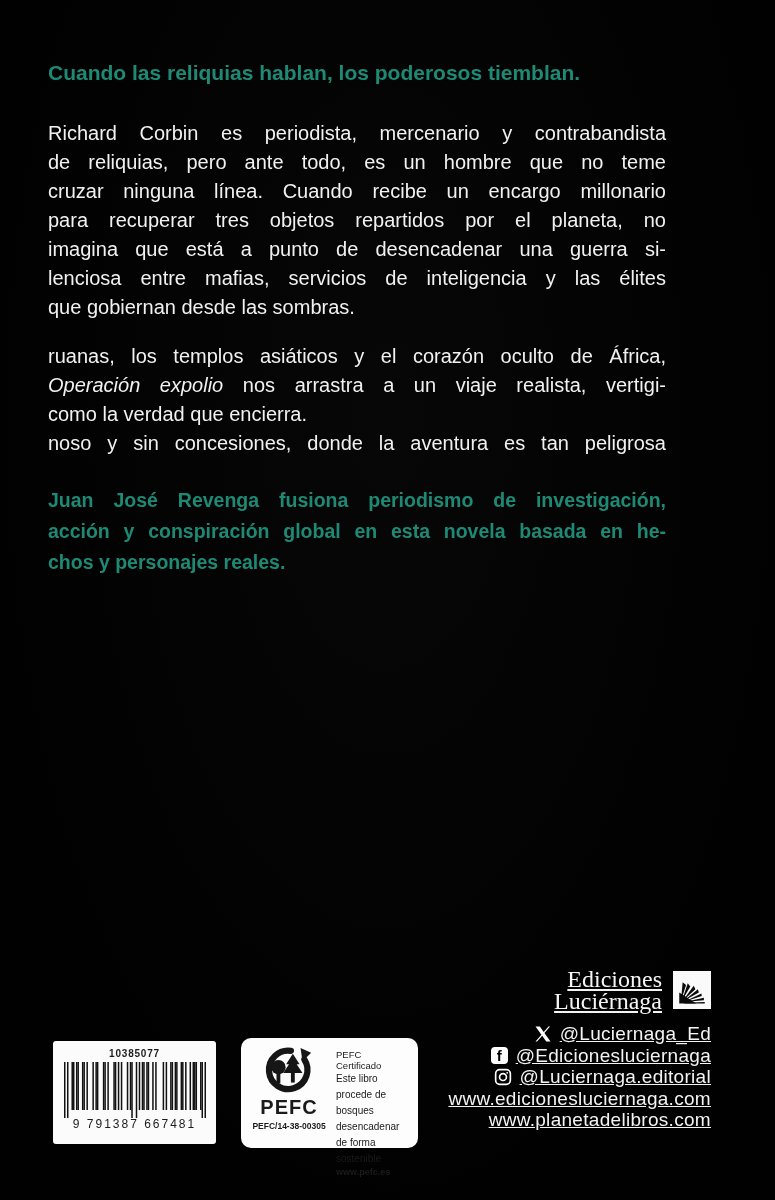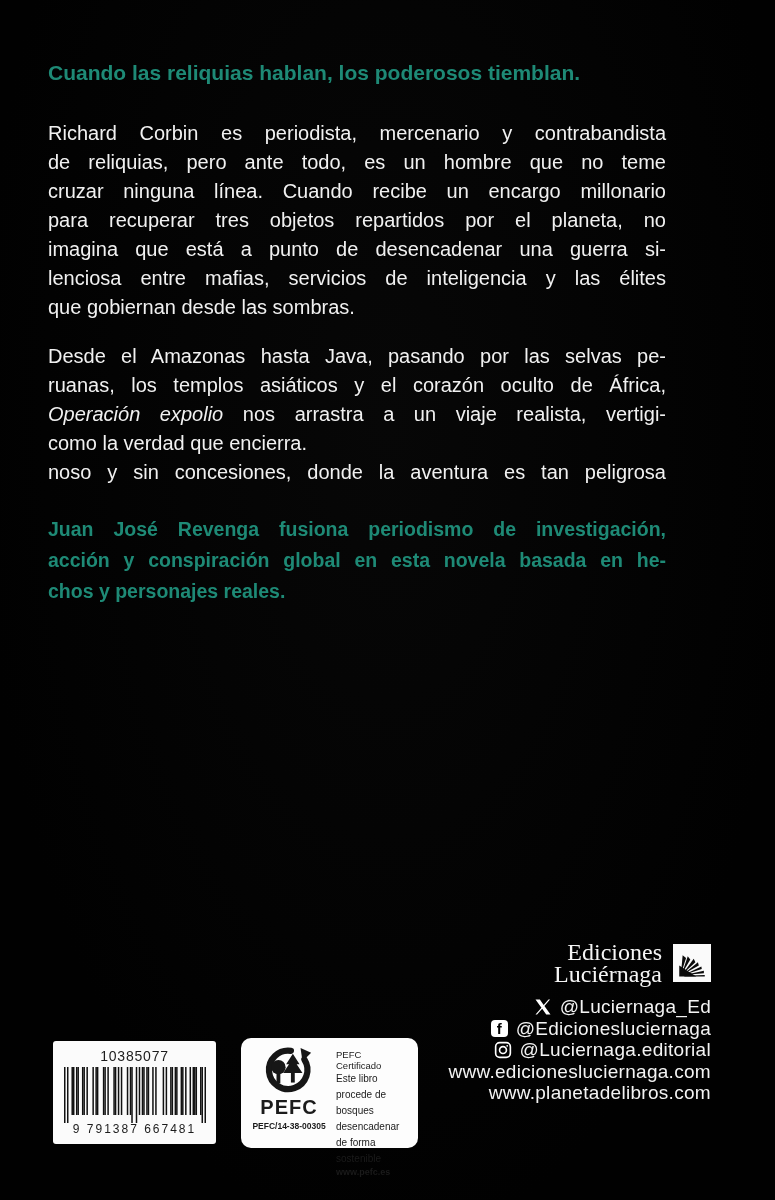--- a/index.html
+++ b/index.html
@@ -24,40 +24,40 @@
   .it { font-style:italic;margin-top:44px; }
   .p1 { margin-bottom:20px; }
   .p2 { margin-bottom:27px; }
   .p3 { font-size:19.5px; font-weight:700; line-height:31px; }
 
   
   .barcode-box {
     position:absolute; left:53px; top:1041px; width:163px; height:103px;
     background:#fbfbfb; border-radius:3px; text-align:center; color:#1c1c1c;
   }
-  .barcode-top { font-size:14px; letter-spacing:.8px; margin-top:7px; }
+  .barcode-top { font-size:10px; letter-spacing:.8px; margin-top:7px;font-weight:bold; }
   .barcode-bars { display:block; margin:3px auto 0 auto; }
   .barcode-ean { font-size:12px; letter-spacing:2px; margin-top:-1px; font-weight:400; }
 
   
   .pefc-box {
     position:absolute; left:241px; top:1038px; width:177px; height:110px;
     background:#fdfdfd; border-radius:10px; color:#1b1b1b;
     display:flex; gap:8px; padding:8px 9px; box-sizing:border-box;
   }
   .pefc-left { width:78px; text-align:center; }
   .pefc-brand { font-size:20px; font-weight:800; letter-spacing:1px; line-height:20px; margin-top:1px; }
   .pefc-code { font-size:8.5px; font-weight:700; margin-top:4px; white-space:nowrap; }
   .pefc-right { flex:1; display:flex; flex-direction:column; justify-content:space-between; padding:3px 0 4px 0; text-align:left; }
   .pefc-title { font-size:9.5px; font-weight:400; }
   .pefc-desc { font-size:10px; line-height:16px; }
   .pefc-url { font-size:9px; font-weight:700; }
 
   
-  .publisher { position:absolute; top:941px; right:64px; text-align:right; color:#f3f3f3; }
+  .publisher { position:absolute; top:968px; right:64px; text-align:right; color:#f3f3f3;text-decoration:underline; }
   .pub-row { display:flex; align-items:center; justify-content:flex-end; gap:11px; margin-bottom:13px; }
   .pub-name { font-family:"Liberation Serif", serif; font-size:24px; line-height:22px; color:#f5f5f5; }
   .pub-logo { width:38px; height:38px; background:#fafafa; display:flex; align-items:center; justify-content:center; }
   .social-row { display:flex; justify-content:flex-end; align-items:center; gap:8px; height:18px; margin-top:3.5px; }
   .social-row .handle { font-size:19px; letter-spacing:.3px; color:#f3f3f3; }
   .icon-wrap { display:flex; align-items:center; justify-content:center; }
   .fb-icon {
     width:17px; height:17px; background:#fff; border-radius:4px;
     display:flex; align-items:flex-end; justify-content:center; overflow:hidden;
   }
@@ -73,21 +73,20 @@
     <div class="para p1">
         <div class="line"><span>Richard Corbin es periodista, mercenario y contrabandista</span></div>
         <div class="line"><span>de reliquias, pero ante todo, es un hombre que no teme</span></div>
         <div class="line"><span>cruzar ninguna línea. Cuando recibe un encargo millonario</span></div>
         <div class="line"><span>para recuperar tres objetos repartidos por el planeta, no</span></div>
         <div class="line"><span>imagina que está a punto de desencadenar una guerra si-</span></div>
         <div class="line"><span>lenciosa entre mafias, servicios de inteligencia y las élites</span></div>
         <div class="line last"><span>que gobiernan desde las sombras.</span></div>
       </div>
     <div class="para p2">
-        <div class="line"><span>Desde el Amazonas hasta Java, pasando por las selvas pe-</span></div>
         <div class="line"><span>ruanas, los templos asiáticos y el corazón oculto de África,</span></div>
         <div class="line"><span class="it">Operación expolio</span><span> nos arrastra a un viaje realista, vertigi-</span></div>
         <div class="line last"><span>como la verdad que encierra.</span></div>
         <div class="line"><span>noso y sin concesiones, donde la aventura es tan peligrosa</span></div>
       </div>
     <div class="para p3 accent" style="color: rgb(30, 138, 118);">
         <div class="line"><span>Juan José Revenga fusiona periodismo de investigación,</span></div>
         <div class="line"><span>acción y conspiración global en esta novela basada en he-</span></div>
         <div class="line last"><span>chos y personajes reales.</span></div>
       </div>

